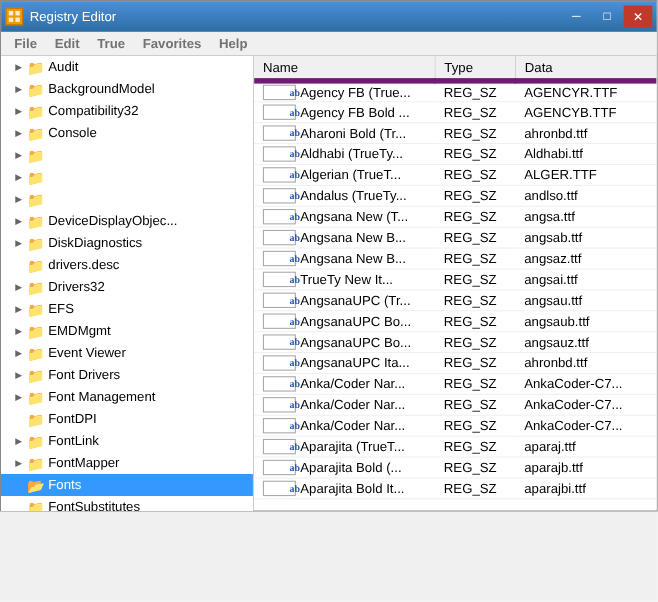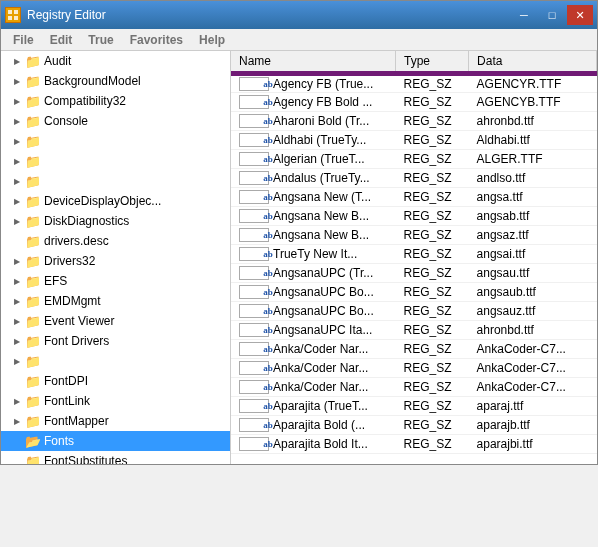--- a/index.html
+++ b/index.html
@@ -303,20 +303,21 @@
         <span class="tree-label">Event Viewer</span>
       </div>
       <div class="tree-item indent1">
         <span class="tree-expand">▶</span>
         <span class="folder-icon">📁</span>
         <span class="tree-label">Font Drivers</span>
       </div>
       <div class="tree-item indent1">
         <span class="tree-expand">▶</span>
         <span class="folder-icon">📁</span>
+        <span class="tree-label">Font Management</span>
       </div>
       <div class="tree-item indent1">
         <span class="tree-expand"> </span>
         <span class="folder-icon">📁</span>
         <span class="tree-label">FontDPI</span>
       </div>
       <div class="tree-item indent1">
         <span class="tree-expand">▶</span>
         <span class="folder-icon">📁</span>
         <span class="tree-label">FontLink</span>

